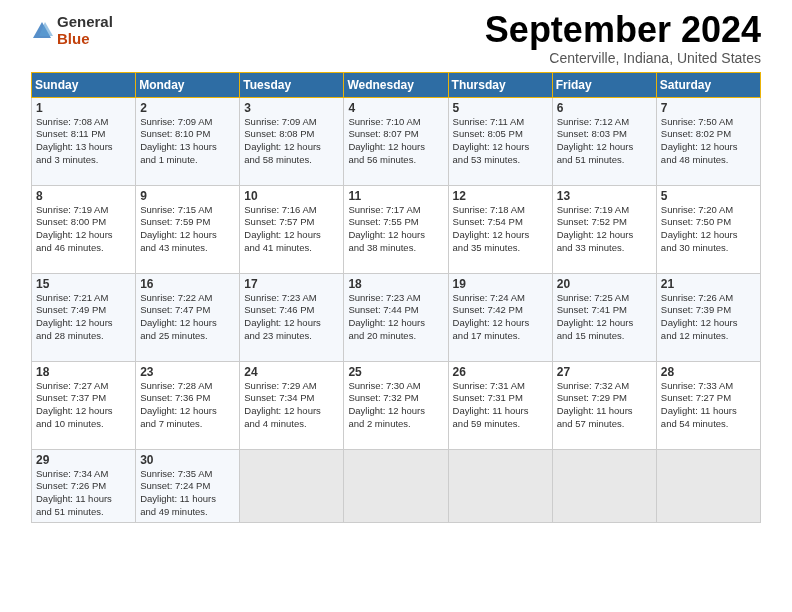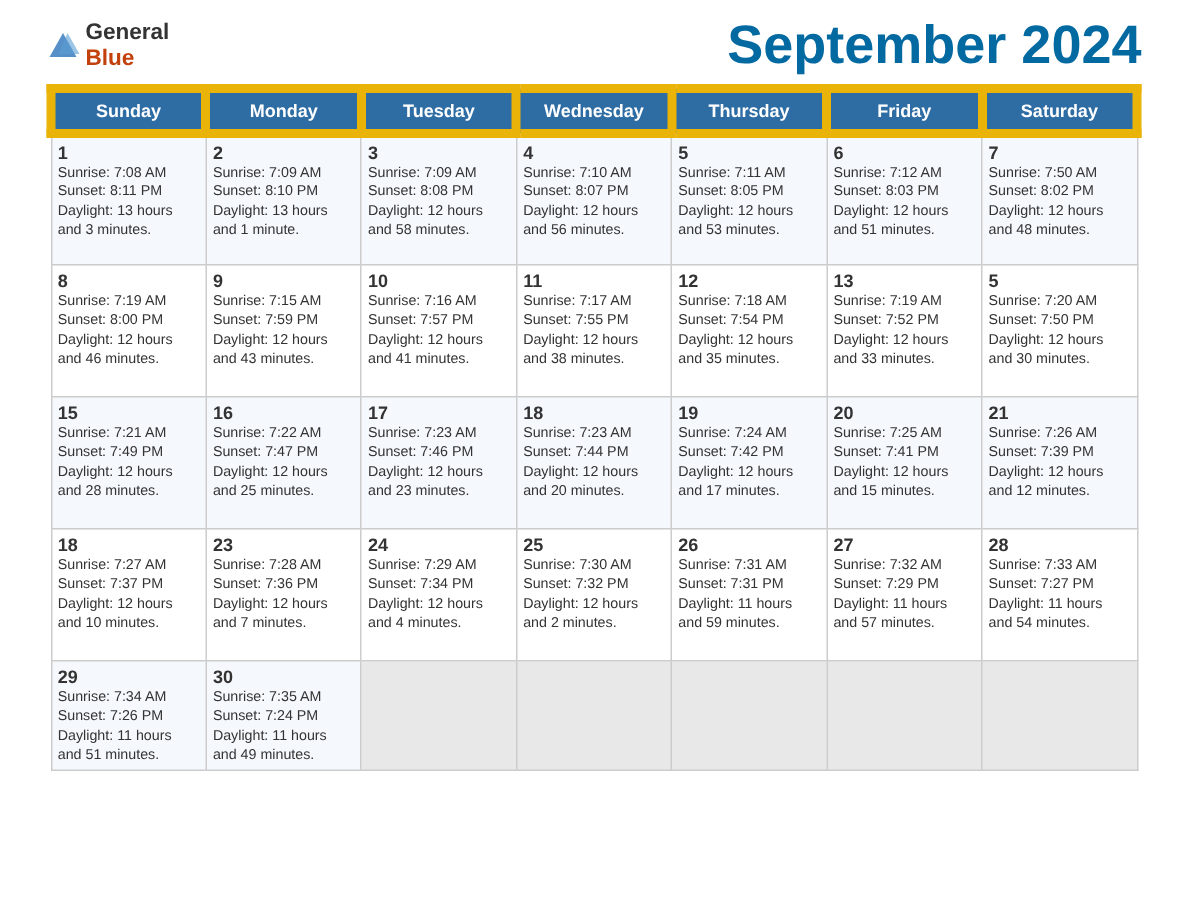--- a/index.html
+++ b/index.html
@@ -46,40 +46,40 @@
       width: 22px;
       height: 22px;
       margin-right: 4px;
     }
     .title-block {
       text-align: right;
     }
     .month-title {
       font-size: 36px;
       font-weight: bold;
-      color: #0369a1;
+      color: #000000;
       line-height: 1.1;
     }
     .location {
       font-size: 14px;
       color: #555;
     }
     table {
       width: 100%;
       border-collapse: collapse;
       table-layout: fixed;
     }
     thead th {
       background-color: #2e6da4;
       color: #fff;
-      text-align: center;
+      text-align: left;
       padding: 5px 3px;
       font-size: 12px;
       font-weight: bold;
-      border: 6px solid #eab308;
+      border: 1px solid #eab308;
     }
     tbody td {
       vertical-align: top;
       border: 1px solid #ccc;
       padding: 3px 4px;
       height: 88px;
     }
     tbody tr:nth-child(odd) td {
       background-color: #f5f8fc;
     }
@@ -115,20 +115,21 @@
         <polygon points="11,2 20,18 2,18" fill="#3a7bbf" opacity="0.85"></polygon>
         <polygon points="14,2 22,16 8,16" fill="#5a9fd4" opacity="0.6"></polygon>
       </svg>
       <div class="logo-text">
         <span class="logo-general">General</span>
         <span class="logo-blue">Blue</span>
       </div>
     </div>
     <div class="title-block">
       <div class="month-title">September 2024</div>
+      <div class="location">Centerville, Indiana, United States</div>
     </div>
   </div>
 
   <table>
     <thead>
       <tr>
       <th>Sunday</th>
           <th>Monday</th>
           <th>Tuesday</th>
           <th>Wednesday</th>

